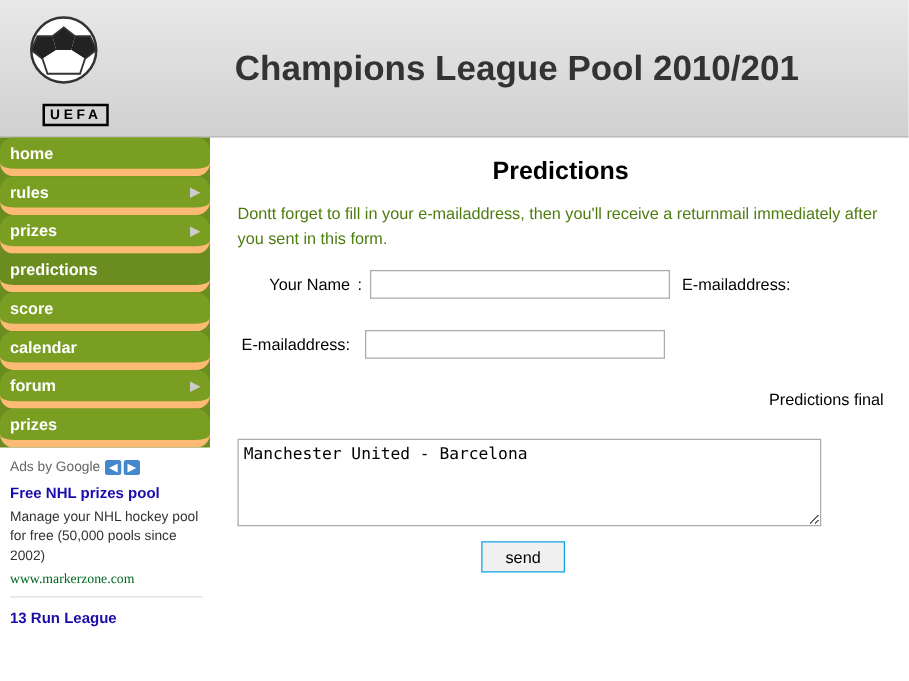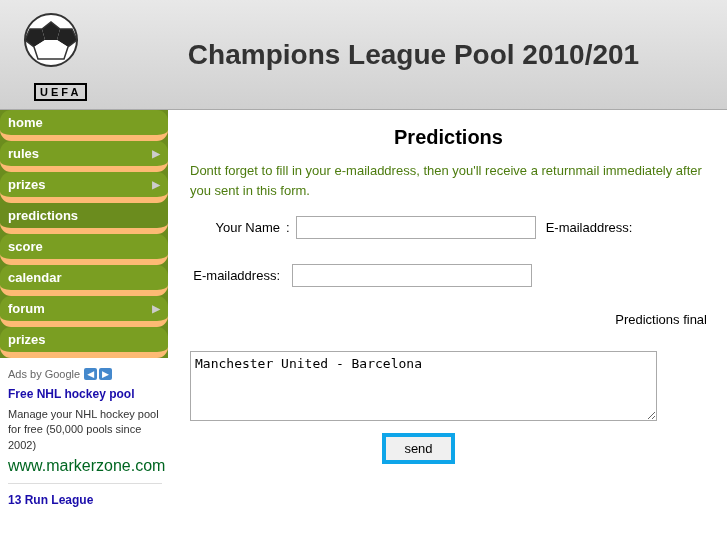--- a/index.html
+++ b/index.html
@@ -124,21 +124,22 @@
       margin-bottom: 4px;
     }
     .ad-description {
       font-size: 11px;
       color: #333;
       line-height: 1.4;
       margin-bottom: 4px;
     }
     .ad-url {
       color: #006621;
-      font-size: 16px;
+      font-size: 11px;
+      font-family: Liberation Serif, serif;
     }
     .ad-divider {
       border: none;
       border-top: 1px solid #ddd;
       margin: 8px 0;
     }
 
     
     #content {
       flex: 1;
@@ -205,21 +206,21 @@
       resize: both;
       display: block;
     }
     .send-btn-row {
       margin-top: 12px;
       text-align: center;
       padding-right: 60px;
     }
     .send-btn {
       background: #f0f0f0;
-      border: 4px solid #0ea5e9;
+      border: 1px solid #0ea5e9;
       padding: 4px 18px;
       font-size: 13px;
       cursor: pointer;
     }
   </style>
 </head>
 <body>
 
 <div id="header">
   <div id="logo-area">
@@ -273,21 +274,21 @@
     </div>
 
     <div id="ads-section">
       <div class="ads-by-google">
         <span class="ads-label">Ads by Google</span>
         <div class="ads-icon">
           <span class="ads-btn">◀</span>
           <span class="ads-btn">▶</span>
         </div>
       </div>
-      <a href="#" class="ad-link">Free NHL hockey pool</a>
+      <a href="#" class="ad-link">Free NHL prizes pool</a>
       <div class="ad-description">Manage your NHL hockey pool for free (50,000 pools since 2002)</div>
       <div class="ad-url">www.markerzone.com</div>
       <hr class="ad-divider">
       <a href="#" class="ad-link">13 Run League</a>
     </div>
   </div>
 
   <div id="content">
     <h1 class="page-title">Predictions</h1>
     <p class="intro-text">Dontt forget to fill in your e-mailaddress, then you'll receive a returnmail immediately after you sent in this form.</p>

